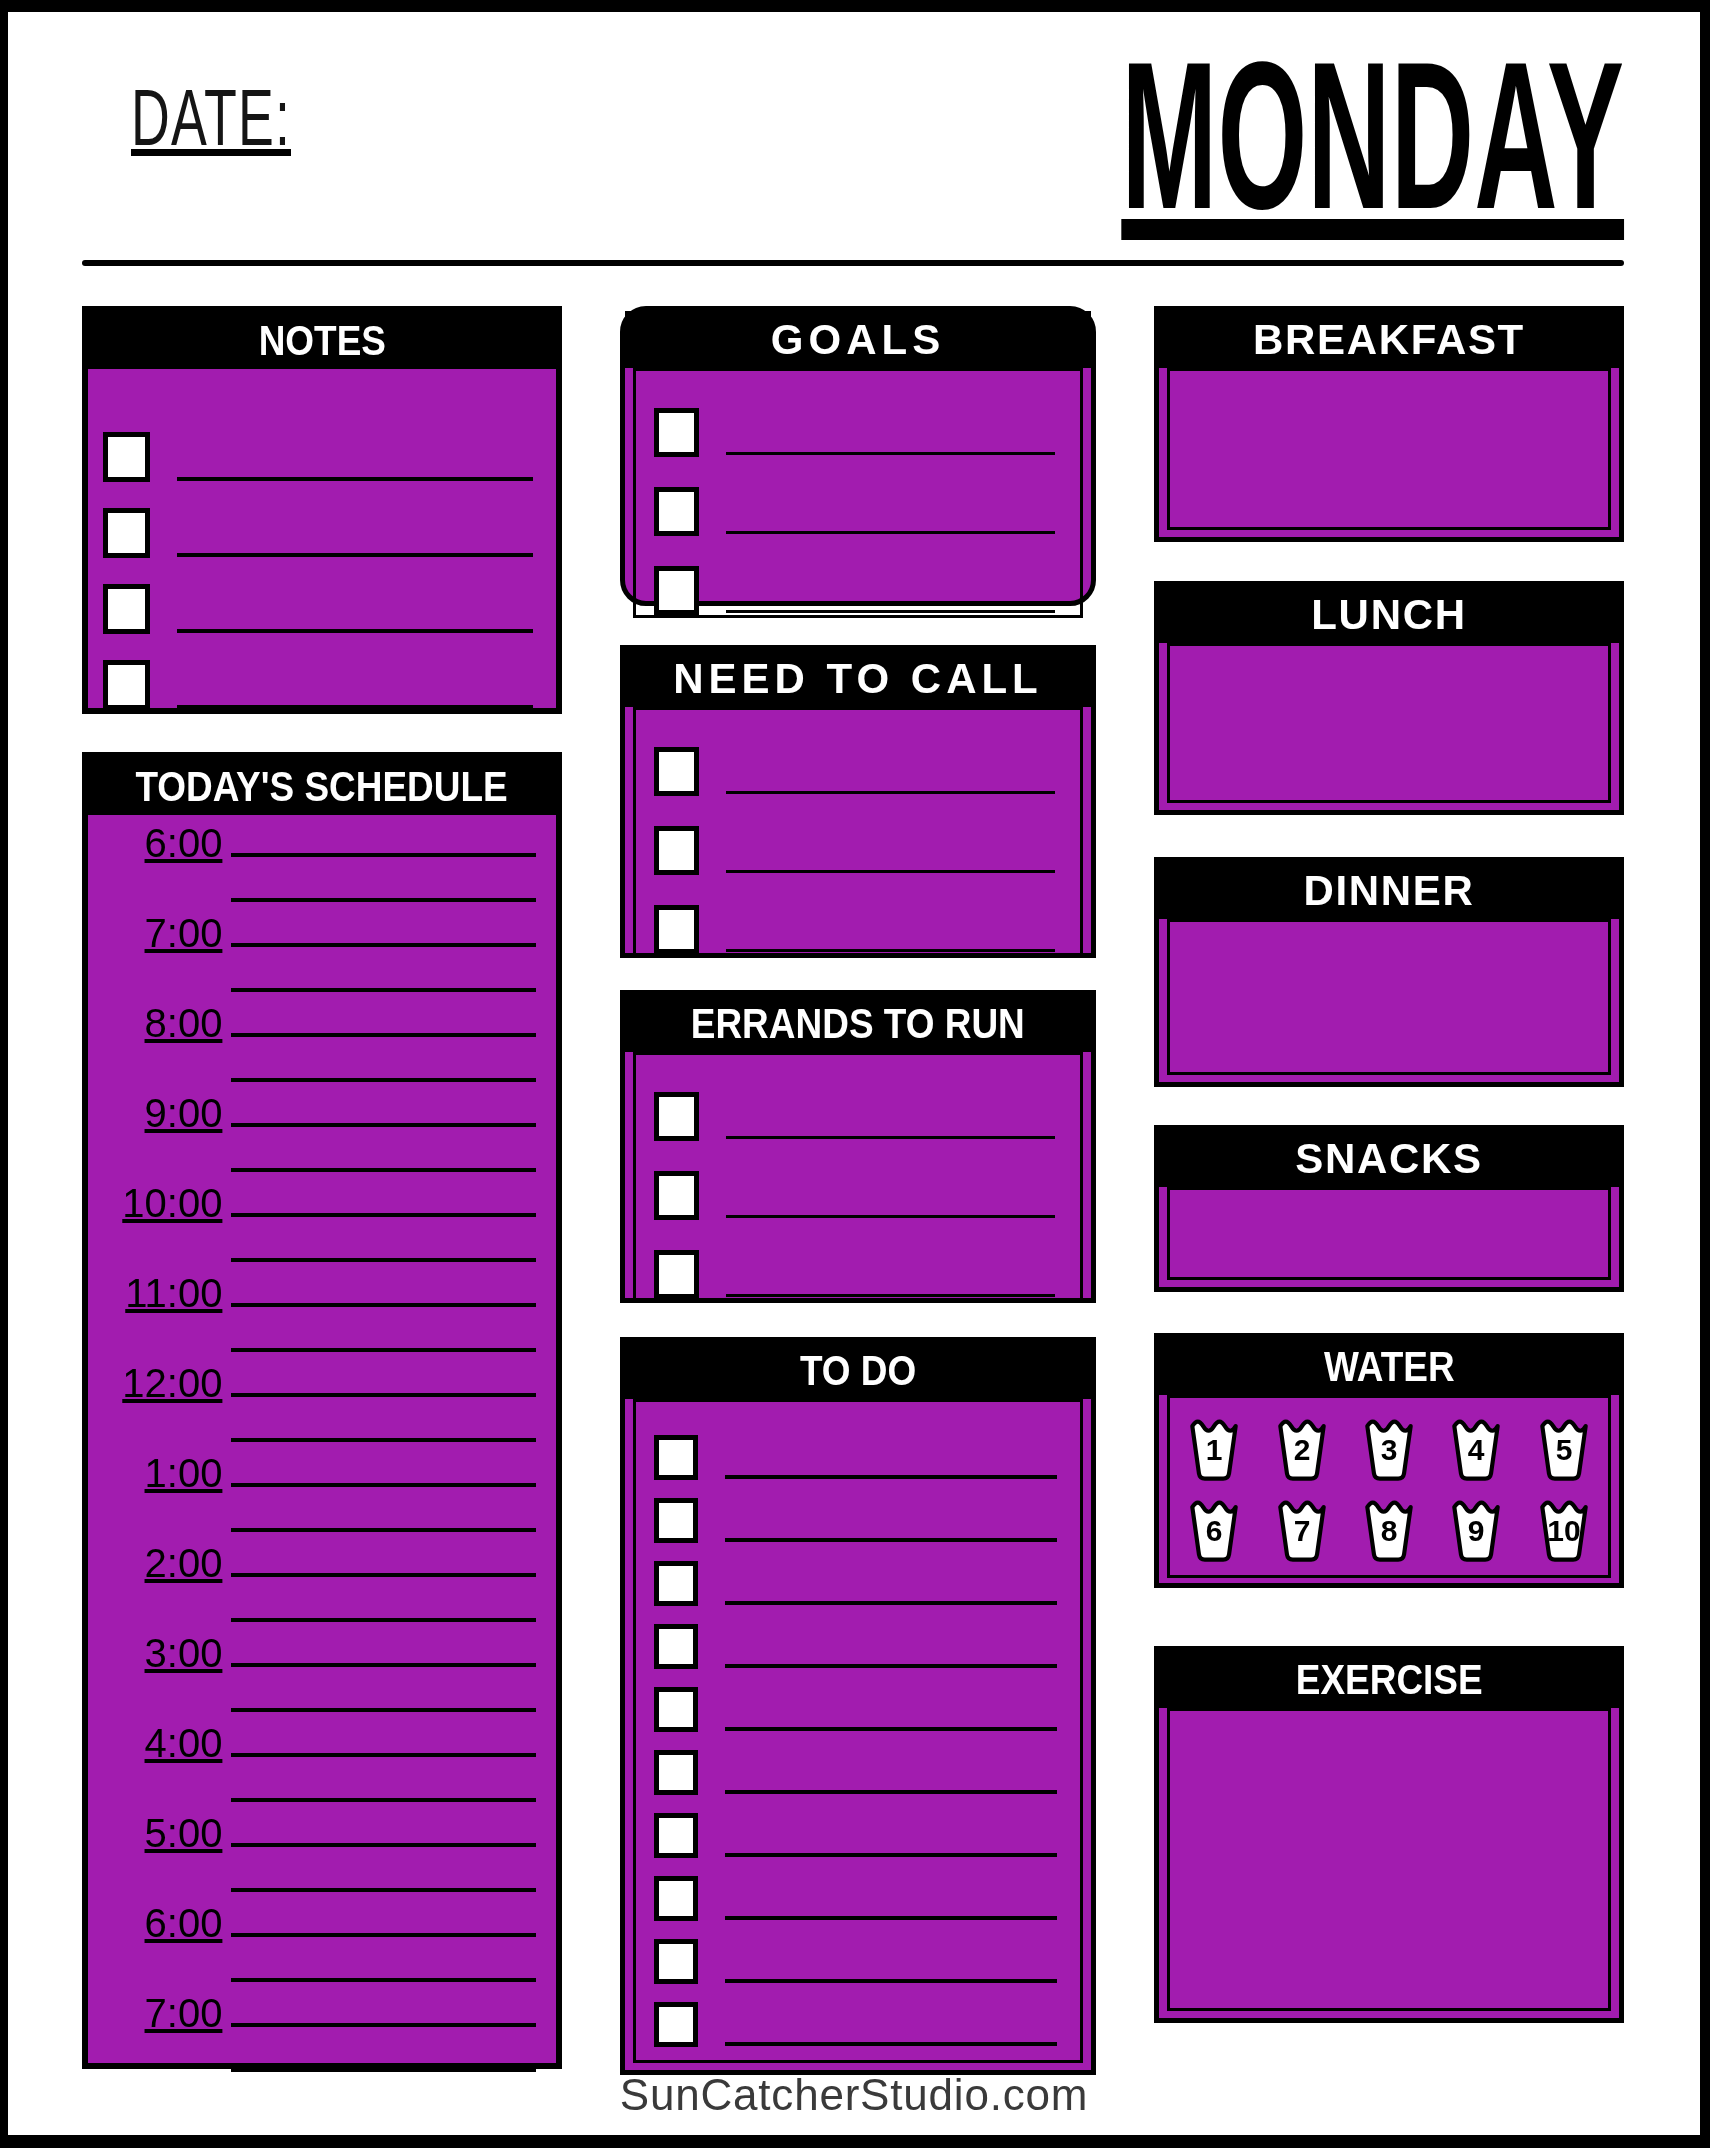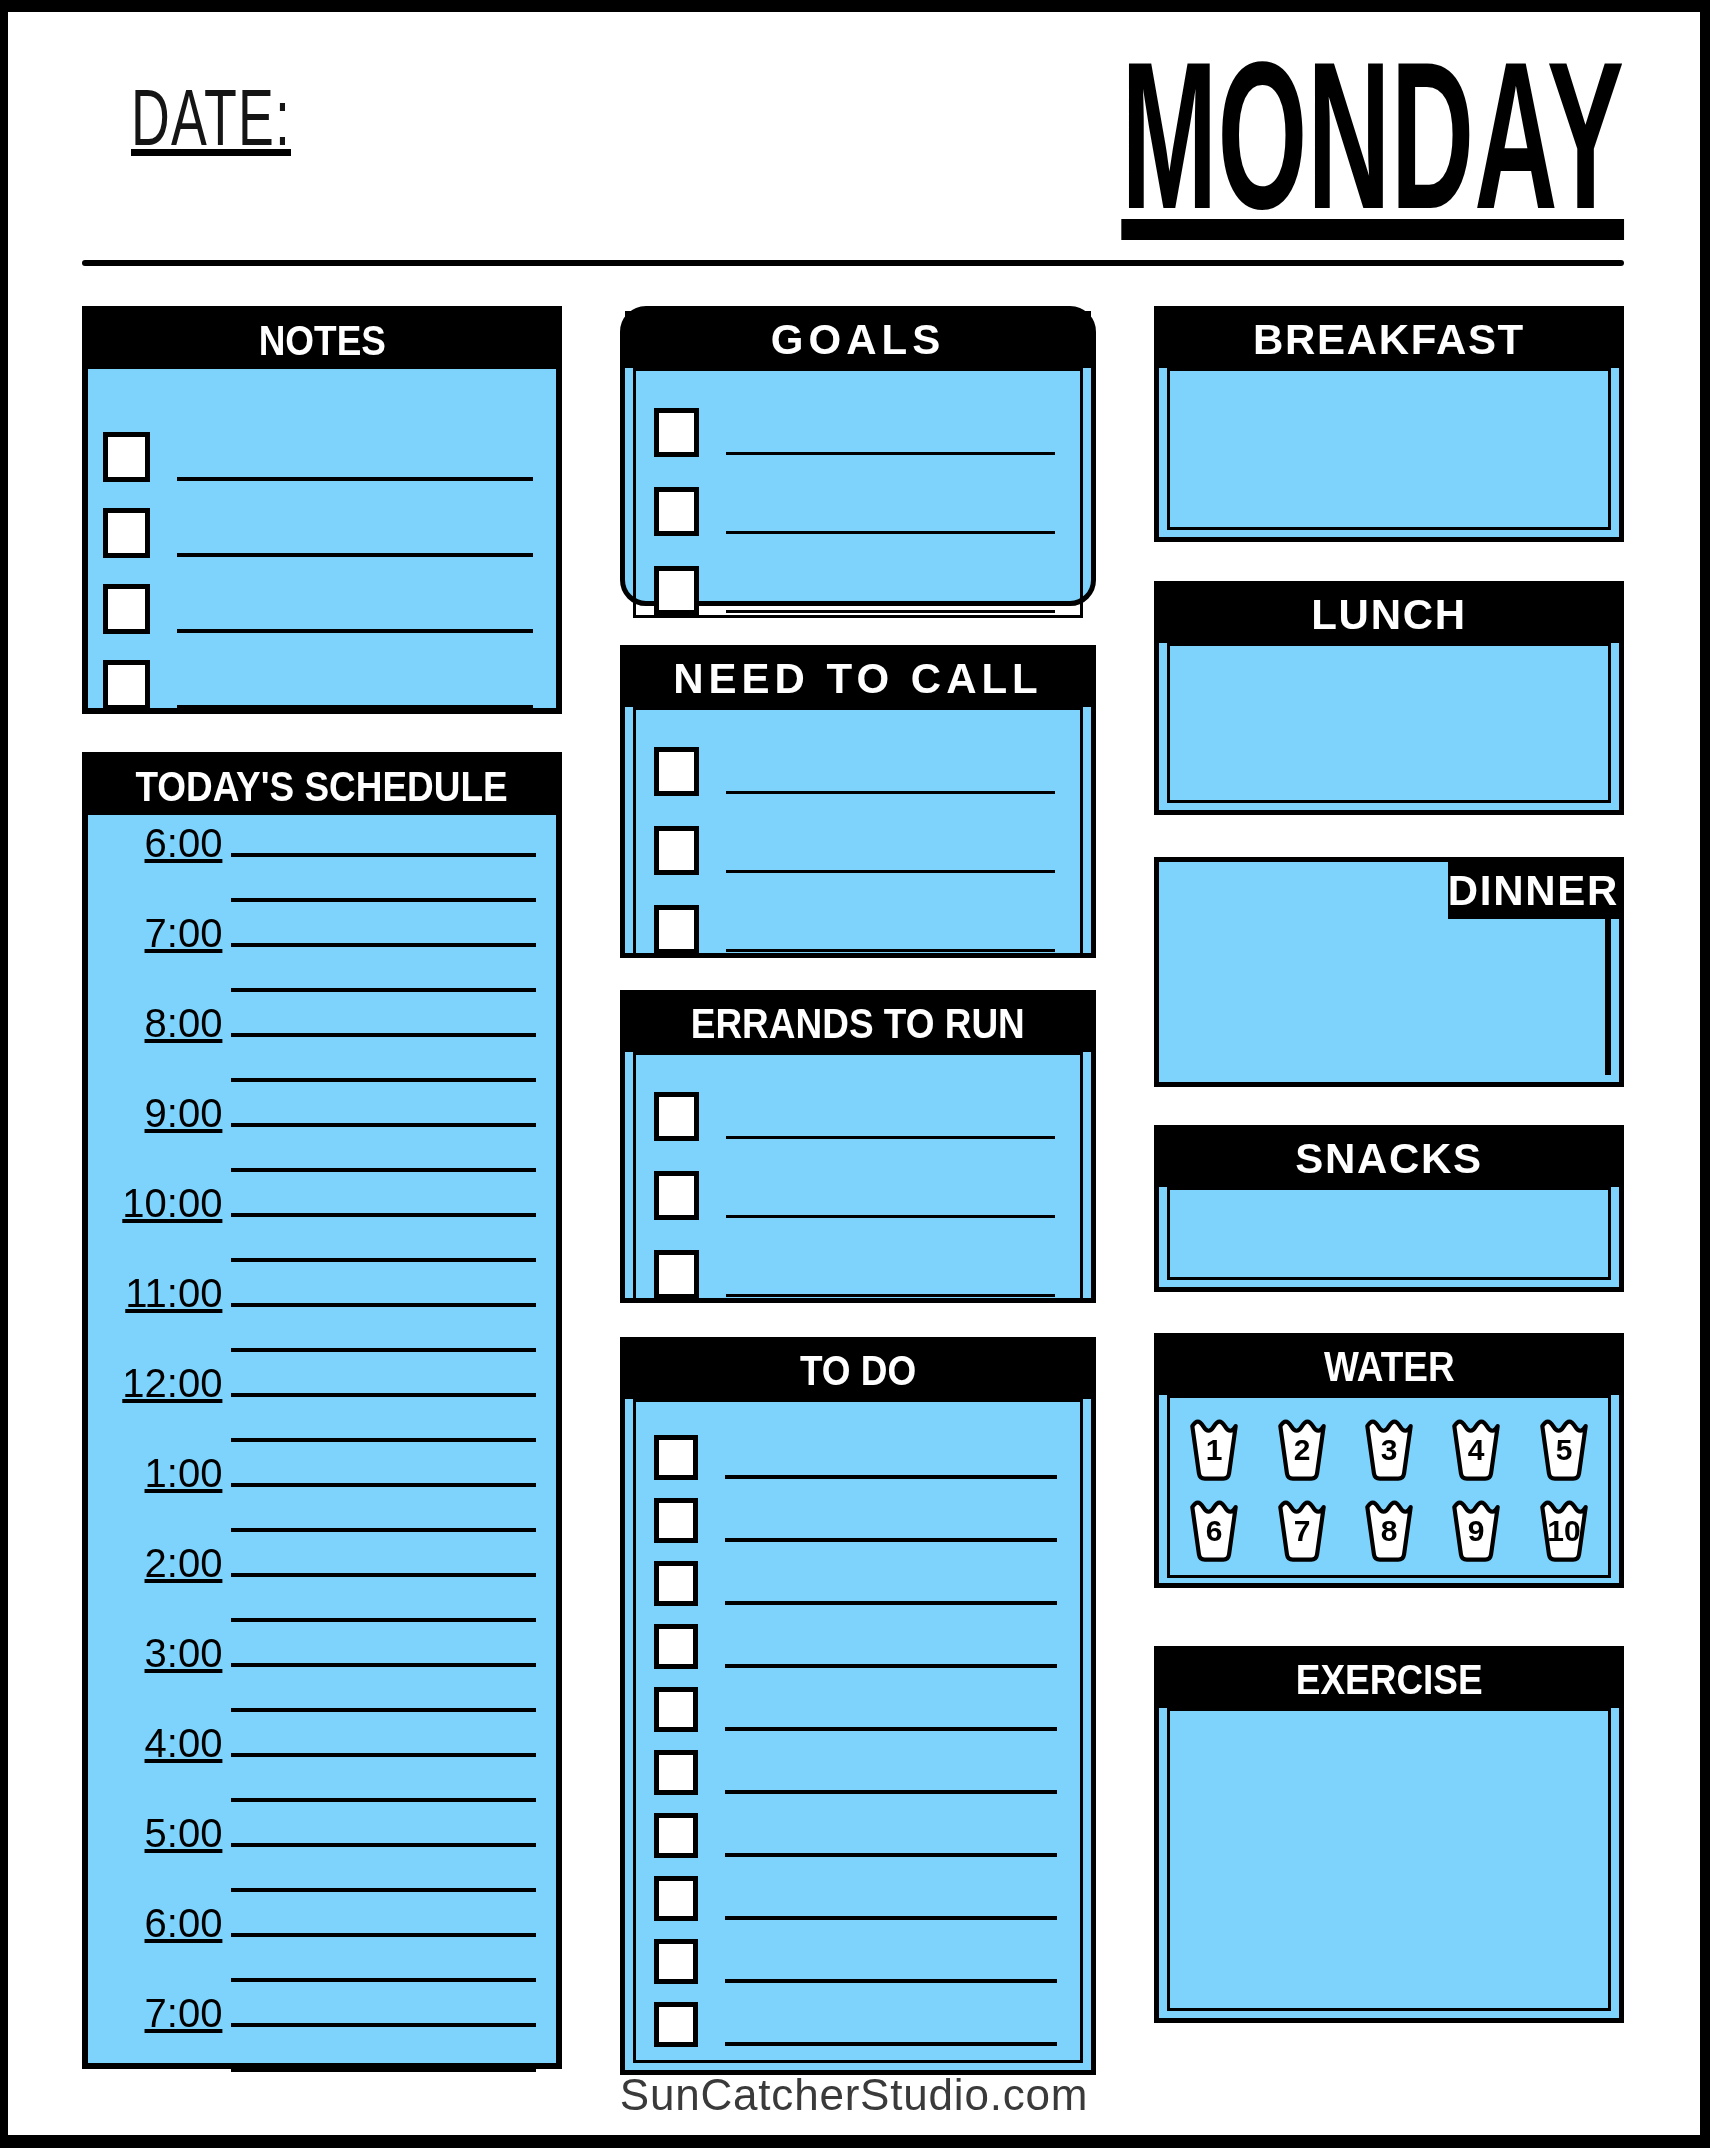--- a/index.html
+++ b/index.html
@@ -28,21 +28,21 @@
     transform:scaleX(0.55);transform-origin:bottom right;
   }
   .rule{height:6.7px;background:#000;margin-top:18.5px;border-radius:3.4px;}
   
   .cols{display:flex;justify-content:space-between;margin-top:40px;}
   .col{display:flex;flex-direction:column;}
   .col-left{width:480px;}
   .col-mid{width:476px;}
   .col-right{width:470px;}
   
-  .box{box-sizing:border-box;border:5px solid #000;background:#7dd3fc;display:flex;flex-direction:column;}
+  .box{box-sizing:border-box;border:5px solid #000;background:#a21caf;display:flex;flex-direction:column;}
   .box.thick{border-width:6.7px;}
   .box-hd{
     flex:0 0 57px;height:57px;background:#000;color:#fff;
     display:flex;align-items:center;justify-content:center;overflow:hidden;
   }
   .hd-txt{font-size:42px;font-weight:700;line-height:1;white-space:nowrap;}
   .hd-txt.cond{display:inline-block;transform:scaleX(0.88);transform-origin:center;}
   .hd-txt.wide{letter-spacing:5px;}
   .hd-txt.semi{letter-spacing:1.7px;}
   .box-bd{flex:1 1 auto;position:relative;box-sizing:border-box;}
@@ -50,21 +50,21 @@
   .box.inset .box-bd{margin:0 7.6px 7.6px;border:3.4px solid #000;}
   
   .notes{height:408px;margin-bottom:38px;}
   .schedule{height:1317px;}
   .goals{height:300px;margin-bottom:39px;border-radius:26px;}
   .call{height:313px;margin-bottom:32px;}
   .errands{height:313px;margin-bottom:34px;}
   .todo{height:738px;}
   .breakfast{height:236px;margin-bottom:39px;}
   .lunch{height:234px;margin-bottom:42px;}
-  .dinner{height:230px;margin-bottom:38px;align-items:flex-end;}
+  .dinner{height:230px;margin-bottom:38px;}
   .snacks{height:167px;margin-bottom:41px;}
   .water{height:255px;margin-bottom:58px;}
   .exercise{height:377px;}
   
   .checks{display:flex;flex-direction:column;}
   .notes .checks{padding-top:37px;}
   .goals .checks,.call .checks,.errands .checks{padding-top:6.7px;}
   .todo .checks{padding-top:15px;}
   .check-row{display:flex;align-items:flex-end;}
   .cbox{display:inline-block;box-sizing:content-box;background:#fff;border:5px solid #000;}

